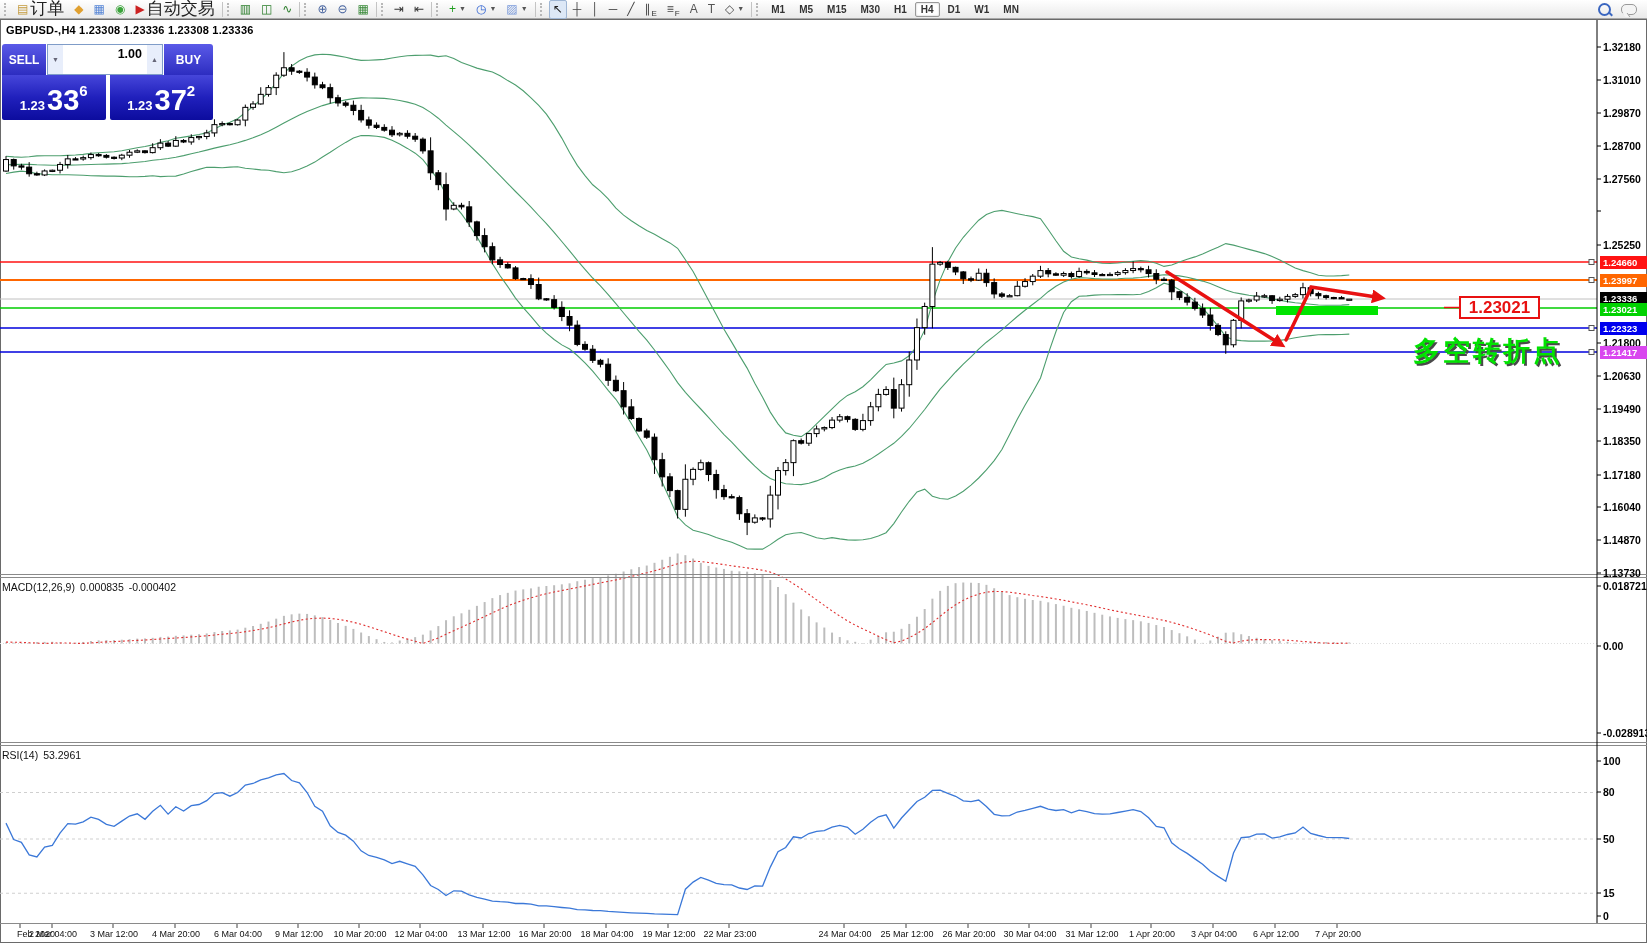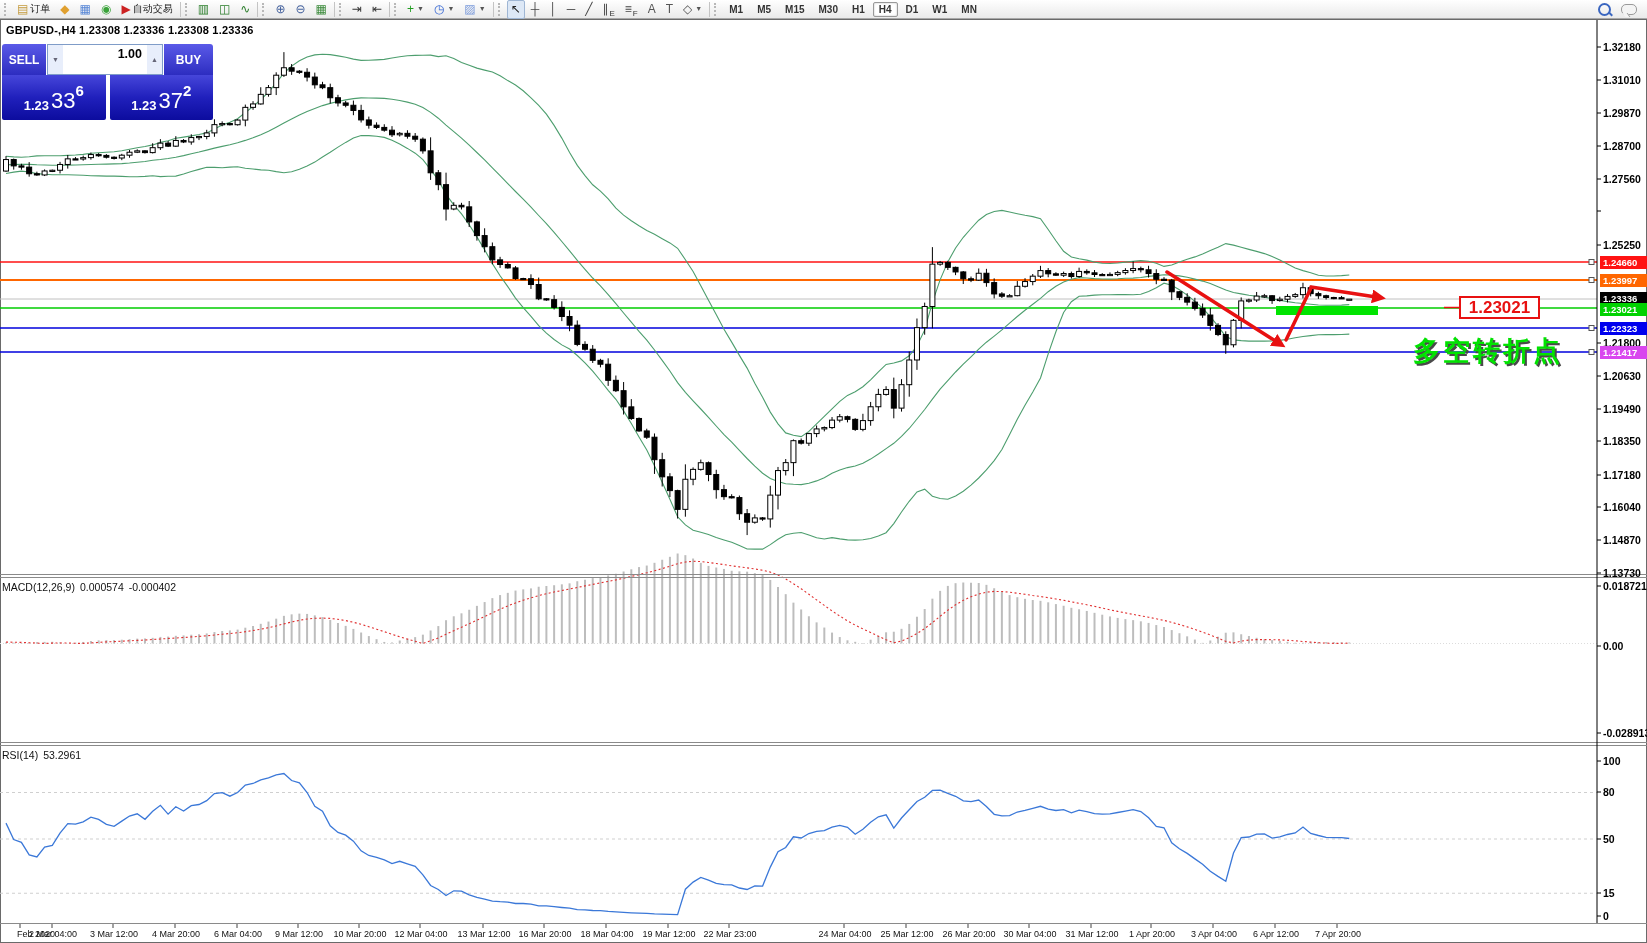--- a/index.html
+++ b/index.html
@@ -6,21 +6,21 @@
   #app{position:relative;width:1647px;height:943px;background:#fff;overflow:hidden;
        font-family:"Liberation Sans",sans-serif;-webkit-font-smoothing:antialiased;}
   
   .toolbar{position:absolute;left:0;top:0;width:1647px;height:19px;display:flex;align-items:center;
            background:linear-gradient(#ffffff,#eaeaea);border-bottom:1px solid #a8a8a8;z-index:10;padding-left:2px;box-sizing:border-box;}
   #tb-items{display:flex;align-items:center;height:19px;}
   .tb-btn{display:inline-flex;align-items:center;height:17px;padding:0 3px;margin:0 1px;border:1px solid transparent;
           border-radius:2px;background:none;font-family:inherit;font-size:12px;line-height:16px;gap:2px;cursor:default;}
   .tb-btn.pressed{background:#dde8f6;border-color:#9fb6d4;}
   .tb-glyph{font-size:12px;line-height:14px;}
-  .tb-label{font-size:10px;color:#222;}
+  .tb-label{font-size:17px;color:#222;}
   .tb-sub{font-size:8px;color:#333;align-self:flex-end;margin-left:-1px;line-height:9px;}
   .tb-dd{font-size:7px;color:#555;margin-left:1px;}
   .tb-sep{width:1px;height:15px;background:#c4c4c4;margin:0 2px;}
   .tb-handle{width:3px;height:13px;border-left:2px dotted #b8b8b8;margin:0 3px 0 2px;}
   .tf{font-size:10px;font-weight:700;color:#333;padding:1px 5px;margin:0 1px;border:1px solid transparent;border-radius:2px;}
   .tf.active{background:#fff;border-color:#999;box-shadow:inset 0 0 2px #bbb;}
   .tb-right{margin-left:auto;display:flex;align-items:center;gap:10px;padding-right:10px;}
   .icon-search{position:relative;width:9px;height:9px;border:2px solid #3a66c0;border-radius:50%;display:inline-block;}
   .icon-search::after{content:"";position:absolute;left:8px;top:8px;width:5px;height:2px;background:#3a66c0;transform:rotate(45deg);}
   .icon-chat{position:relative;width:14px;height:9px;border:1.5px solid #9a9a9a;border-radius:5px;display:inline-block;background:#f4f4f4;}
@@ -43,21 +43,21 @@
           background:linear-gradient(#5a5ae8,#2d2dc0);}
   .tp-sell-btn{width:44px;border-radius:3px 0 0 0;}
   .tp-buy-btn{width:49px;border-radius:0 3px 0 0;}
   .tp-vol{flex:1;display:flex;border:1px solid #7f9cc8;background:#fff;margin:0 1px;box-sizing:border-box;}
   .tp-vol button{border:none;background:#e8eefb;color:#667;font-size:7px;width:15px;padding:0;font-family:inherit;}
   .tp-vol-field{flex:1;text-align:right;font-size:12.5px;font-weight:700;color:#000;padding:2px 5px 0 0;}
   .tp-prices{display:flex;gap:4px;height:45px;margin-top:0;}
   .tp-price{flex:1;display:flex;align-items:flex-end;justify-content:center;padding-bottom:5px;color:#fff;
             background:linear-gradient(#4646da 0%,#2020bc 50%,#0c0c9e 100%);border-radius:0 0 2px 2px;}
   .tp-small{font-size:13px;font-weight:700;margin-right:2px;line-height:19px;}
-  .tp-big{font-size:22px;font-weight:400;line-height:29px;}
+  .tp-big{font-size:29px;font-weight:700;line-height:29px;}
   .tp-sup{font-size:15px;font-weight:700;align-self:flex-start;padding-top:7px;}
   
   .price-box{position:absolute;left:1459px;top:296px;width:81px;height:23px;box-sizing:border-box;border:2px solid #e81111;
              background:#fff;color:#e81111;font-size:17px;line-height:19px;font-weight:700;text-align:center;z-index:5;}
   .cn-text{position:absolute;left:1413px;top:333px;font-size:27px;font-weight:700;color:#00e300;letter-spacing:3px;
            text-shadow:2px 2px 0 #4a4a4a;z-index:5;white-space:nowrap;}
   .splitter{position:absolute;left:0;width:1647px;height:5px;z-index:4;background:transparent;}
 </style>
 </head>
 <body>
@@ -862,21 +862,21 @@
     </div>
     <div class="tp-price">
       <span class="tp-small">1.23</span>
           <span class="tp-big">37</span>
           <span class="tp-sup">2</span>
     </div>
   </div>
 </div>
 
 <div class="ind-header" style="top:581px">
-  <span>MACD(12,26,9)</span><span>0.000574</span><span>-0.000402</span>
+  <span>MACD(12,26,9)</span><span>0.000835</span><span>-0.000402</span>
 </div>
 <div class="ind-header" style="top:749px">
   <span>RSI(14)</span><span>53.2961</span>
 </div>
 
 <div class="splitter" style="top:574px"></div>
 <div class="splitter" style="top:742px"></div>
 
 <div class="price-box">1.23021</div>
 <div class="cn-text">多空转折点</div>

